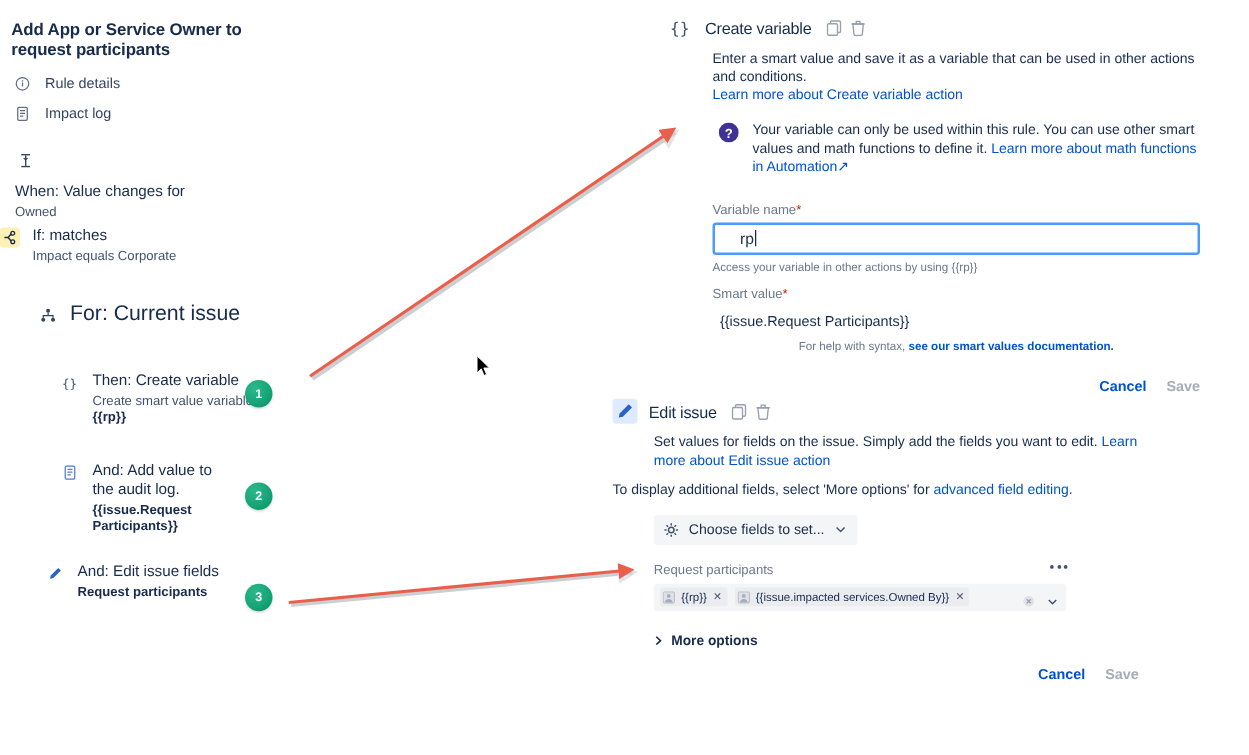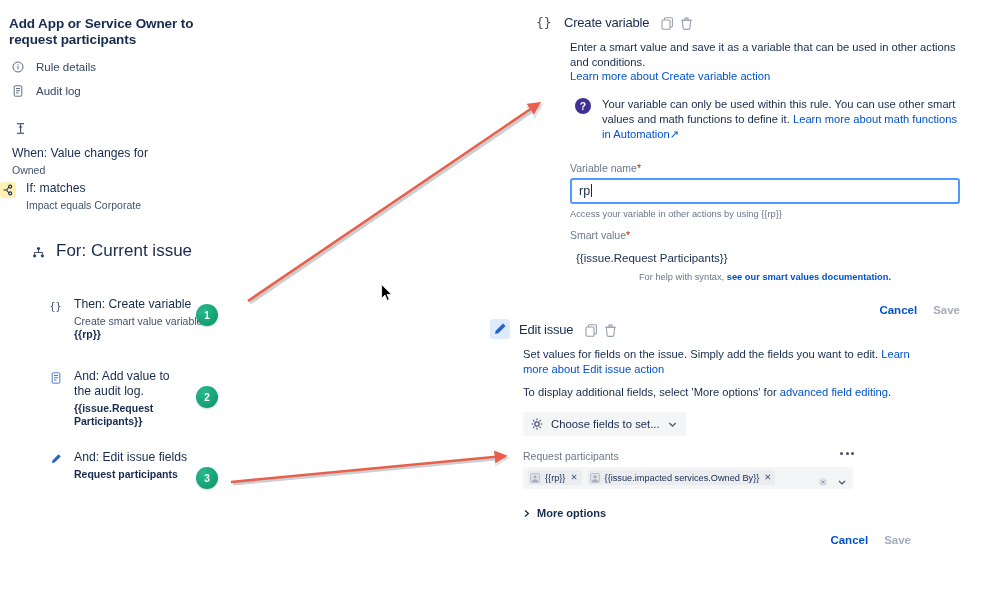--- a/index.html
+++ b/index.html
@@ -72,21 +72,21 @@
 
   .info-row { display: flex; gap: 11px; align-items: flex-start; }
   .info-ico { width: 16px; height: 16px; flex:0 0 16px; margin-top: 1px; }
   .info-txt { font-size: 11.2px; line-height: 15px; color: #172B4D; }
 
   .flabel { font-size: 10.5px; color: #6B778C; }
   .req { color: #BF2600; }
   .ftext {
     width: 100%; height: 26px; border: 2px solid #4C9AFF; border-radius: 3px;
     background: #fff; font-size: 12.5px; color: #172B4D;
-    padding: 0 7px; font-family: "Liberation Sans", sans-serif;
+    padding: 0 20px; font-family: "Liberation Sans", sans-serif;
     display: flex; align-items: center;
   }
   .caret { display:inline-block; width:1px; height:13px; background:#172B4D; margin-left:1px; }
   .fhelp { font-size: 9.3px; color: #6B778C; }
   .smartval { font-size: 11.5px; color: #172B4D; padding-left: 6px; }
 
   .btnrow { display: flex; align-items: center; gap: 16px; }
   .btn-link { font-size: 11.5px; color: #0052CC; font-weight: bold; cursor: pointer; }
   .btn-dis  { font-size: 11.5px; color: #A5ADBA; font-weight: bold; }
 
@@ -138,21 +138,21 @@
 
     <div class="nav-item" style="top:85px;">
       <span class="nav-ico">
         <svg width="12" height="12" viewBox="0 0 12 12">
             <rect x="2.2" y="0.8" width="7.6" height="10.4" rx="1" fill="none" stroke="#5E6C84" stroke-width="1"></rect>
             <rect x="4" y="3" width="4" height="1" fill="#5E6C84"></rect>
             <rect x="4" y="5.2" width="4" height="1" fill="#5E6C84"></rect>
             <rect x="4" y="7.4" width="2.6" height="1" fill="#5E6C84"></rect>
           </svg>
       </span>
-      <span>Audit log</span>
+      <span>Impact log</span>
     </div>
 
     <div class="step" style="left:12px; top:119px; width:200px;flex-direction:column;">
       <span class="step-ico">
         <svg width="13" height="13" viewBox="0 0 13 13">
             <rect x="3" y="1.2" width="7" height="1.1" fill="#344563"></rect>
             <rect x="3" y="10.7" width="7" height="1.1" fill="#344563"></rect>
             <rect x="6" y="2.3" width="1.1" height="8.4" fill="#344563"></rect>
             <path d="M4.4 4.4h4.2l-2.1 2.1z" fill="#344563"></path>
           </svg>
@@ -212,21 +212,21 @@
             <rect x="4" y="5.2" width="4" height="1" fill="#4C7DCC"></rect>
             <rect x="4" y="7.4" width="2.6" height="1" fill="#4C7DCC"></rect>
           </svg>
       </span>
       <div class="step-body">
         <div class="step-head">And: Add value to the audit log.</div>
         <div class="step-sub bold">{{issue.Request Participants}}</div>
       </div>
     </div>
 
-    <div class="step" style="left:48px; top:450px; width:160px;">
+    <div class="step" style="left:36px; top:450px; width:160px;">
       <span class="step-ico">
         <svg width="12" height="12" viewBox="0 0 12 12">
             <path d="M8.6 1.3l2.1 2.1-6 6-2.7.6.6-2.7z" fill="#2A62C6"></path>
           </svg>
       </span>
       <div class="step-body">
         <div class="step-head">And: Edit issue fields</div>
         <div class="step-sub bold">Request participants</div>
       </div>
     </div>
@@ -328,21 +328,21 @@
               <path d="M1.2 3.2h10.6M5 1.1h3v2.1h-3z" fill="none" stroke="#97A0AF" stroke-width="1.1"></path>
             </svg>
         </span>
       </span>
     </div>
 
     <div class="desc" style="margin-left:33px; margin-top:8px; width:395px;">
       <span>Set values for fields on the issue. Simply add the fields you want to edit. </span><span class="link">Learn more about Edit issue action</span>
     </div>
 
-    <div class="desc" style="margin-left:33px; margin-top:9px; width:395px;">
+    <div class="desc" style="margin-top:9px; width:395px;">
       <span>To display additional fields, select 'More options' for </span><span class="link">advanced field editing</span><span>.</span>
     </div>
 
     <div style="margin-left:33px; margin-top:12px;">
       <div class="choose-btn">
         <span style="width:12px;height:12px;display:block;">
           <svg width="12" height="12" viewBox="0 0 12 12">
               <circle cx="6" cy="6" r="2.2" fill="none" stroke="#42526E" stroke-width="1.2"></circle>
               <path d="M6 0.6v1.7M6 9.7v1.7M0.6 6h1.7M9.7 6h1.7M2.2 2.2l1.2 1.2M8.6 8.6l1.2 1.2M9.8 2.2L8.6 3.4M3.4 8.6l-1.2 1.2" stroke="#42526E" stroke-width="1.2"></path>
             </svg>

